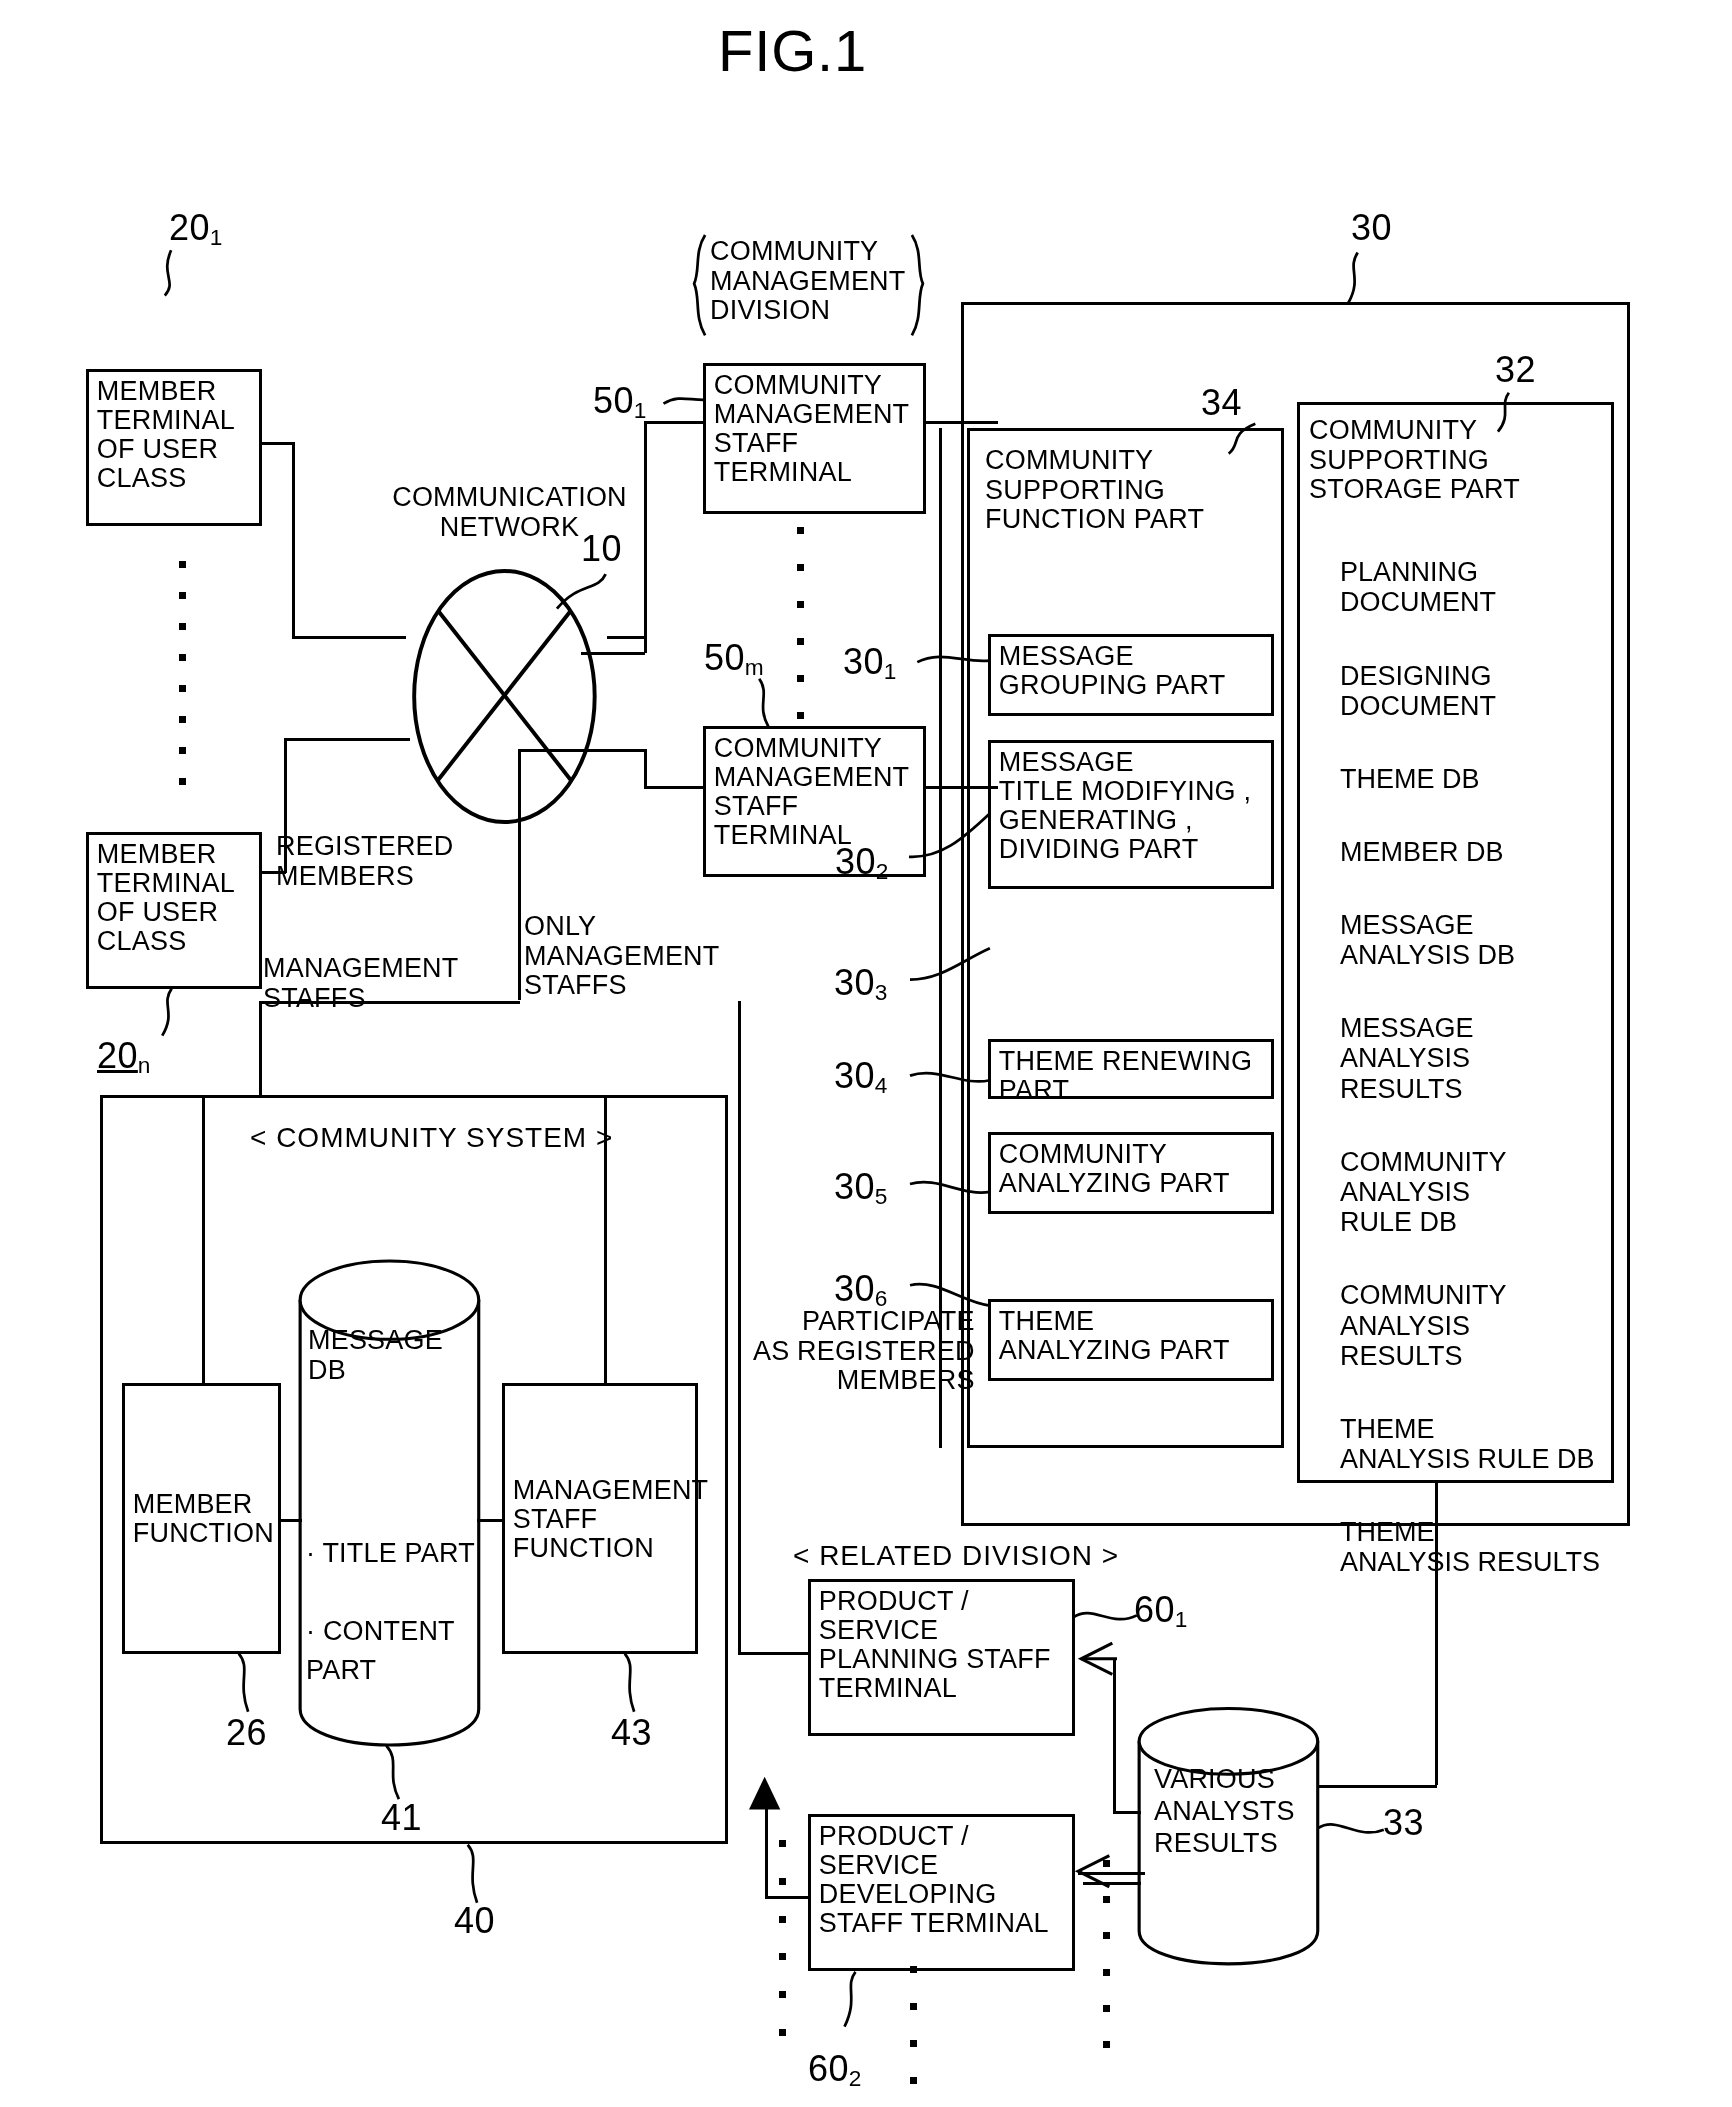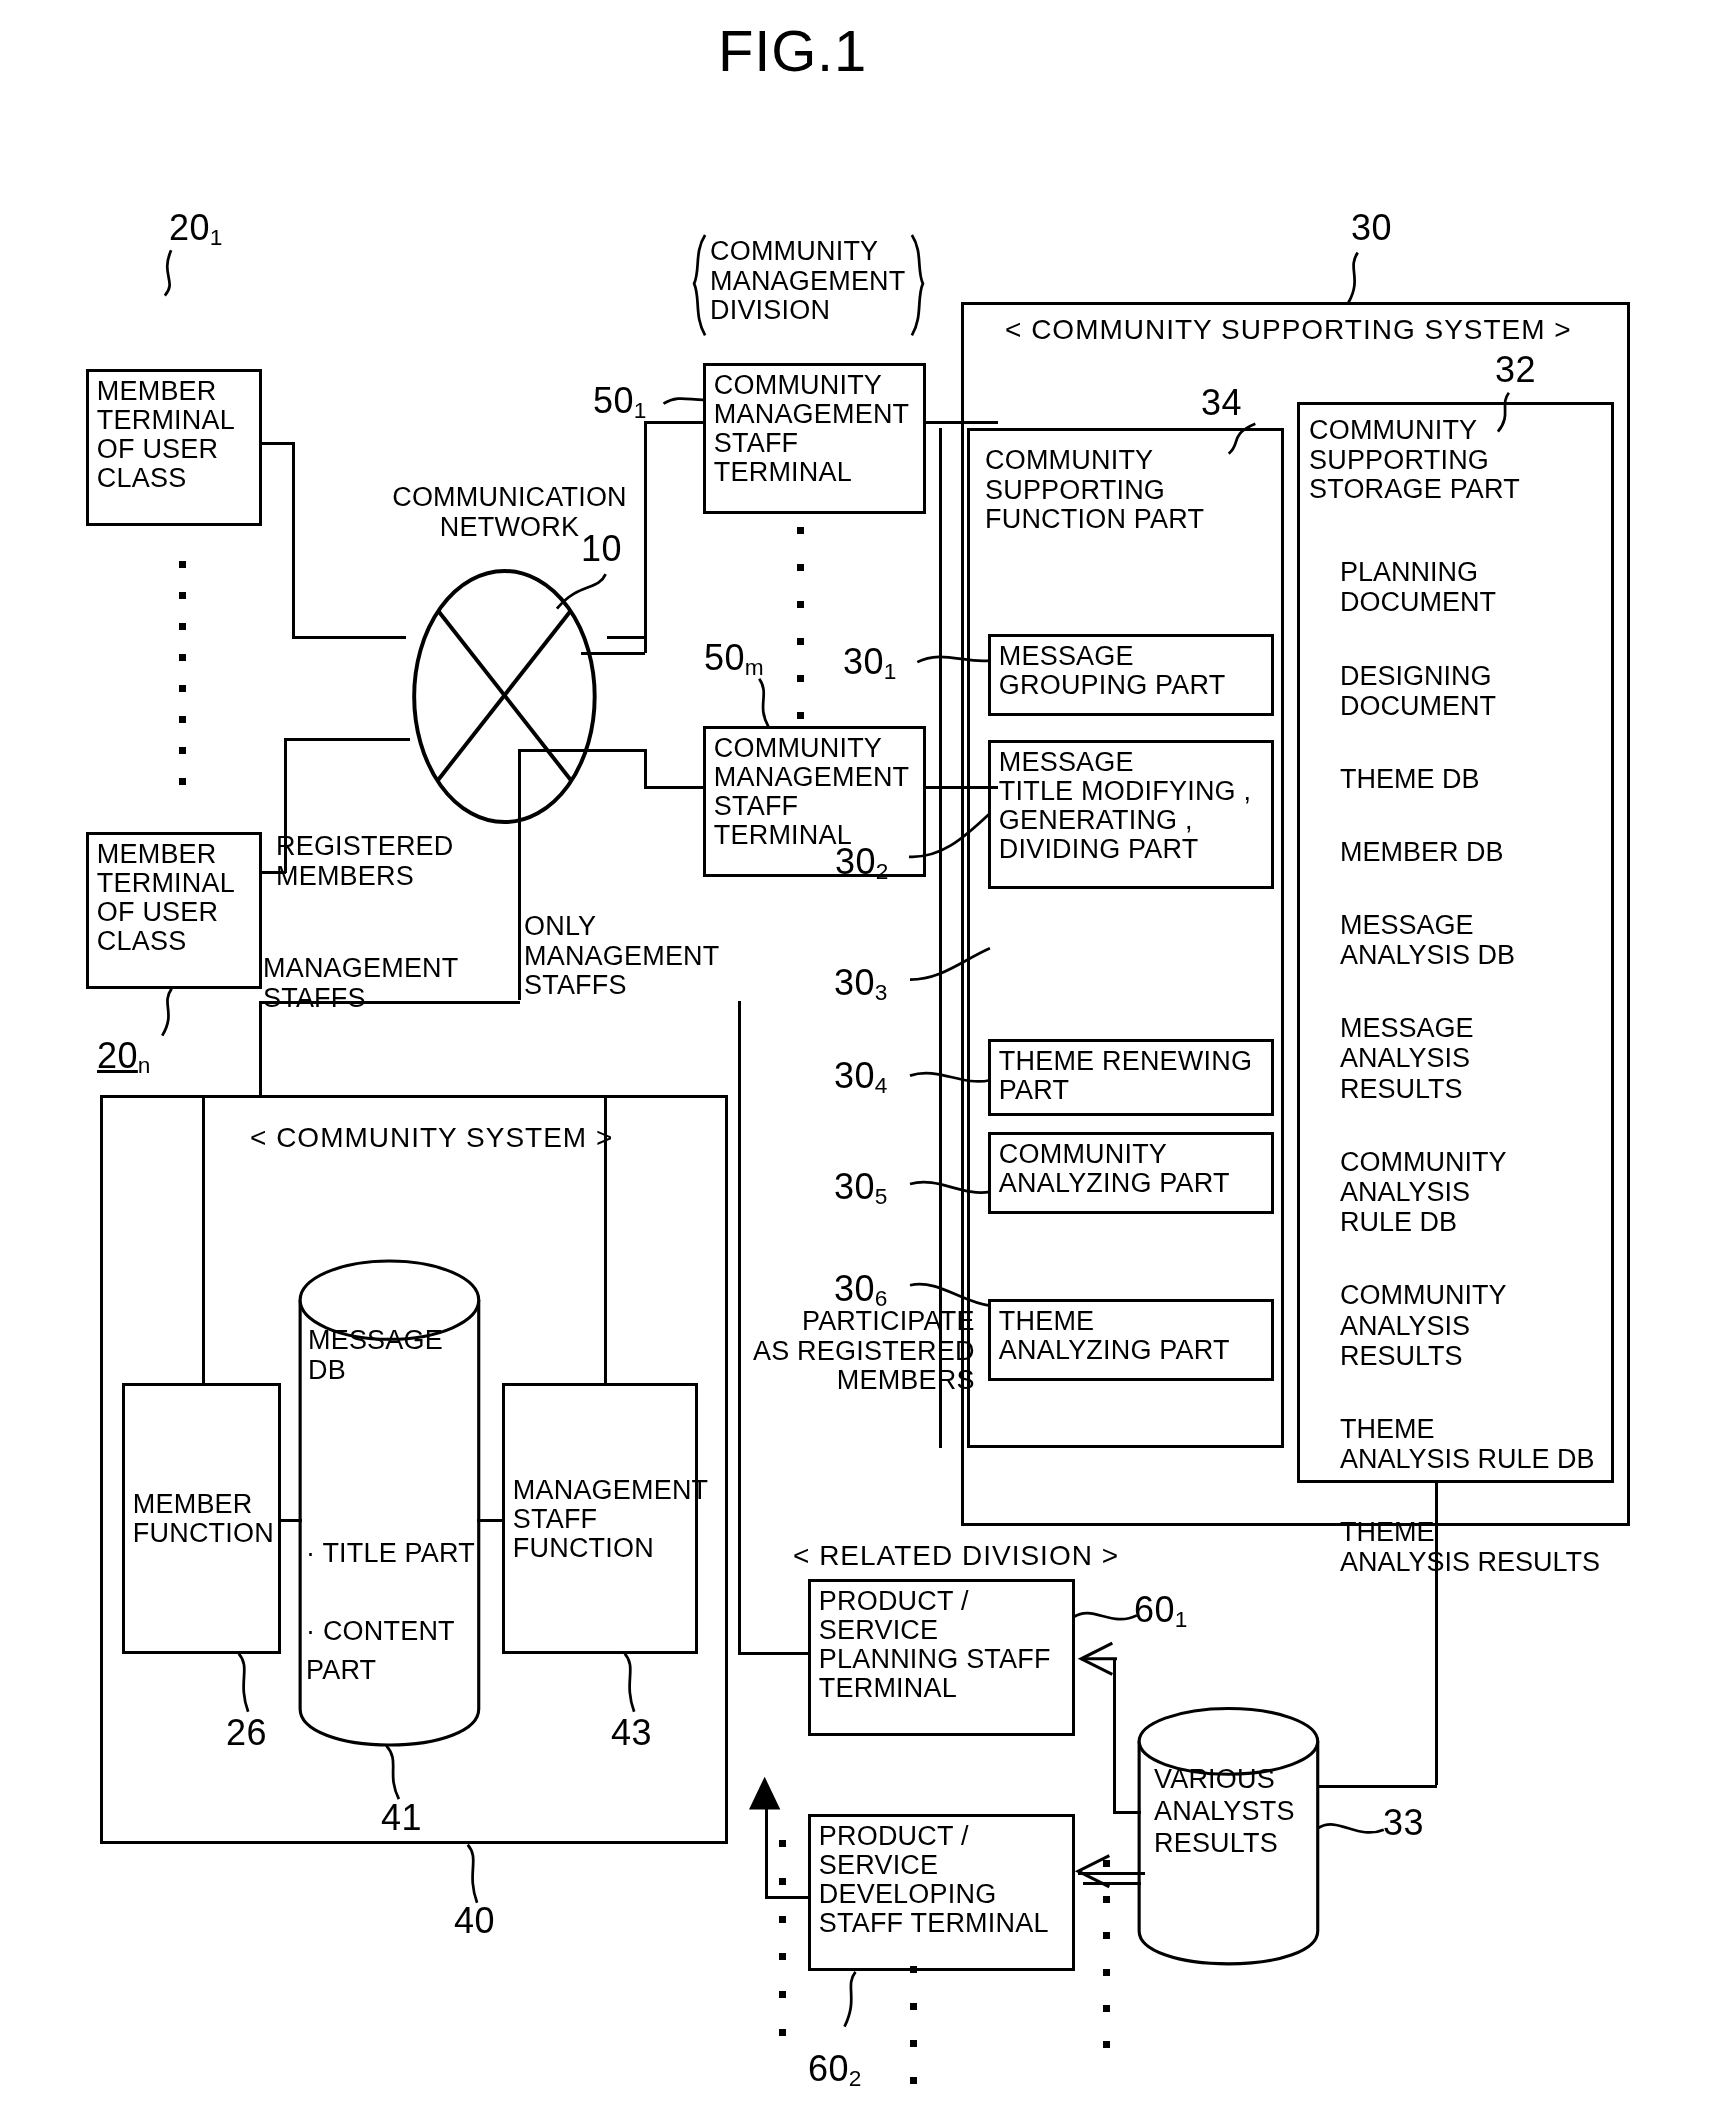--- a/index.html
+++ b/index.html
@@ -192,41 +192,40 @@
   <div class="hl" style="left:607px;top:749px;width:38px;"></div>
 
   <div class="ref" style="left:1351px;top:210px;">
     <span>30</span>
   </div>
   <svg style="left:1328px;top:251px;" width="47" height="55" viewBox="0 0 60 70">
     <path class="nofill3" d="M38,2 C24,22 44,34 26,66"></path>
   </svg>
 
   <div class="outer" style="left:961px;top:302px;width:669px;height:1224px;"></div>
-  <div class="hdr" style="left:1005px;top:314px;">&lt; COMMUNITY SUPPORTING SYSTEM &gt;</div>
 
   <div class="ref" style="left:1201px;top:385px;">
     <span>34</span>
   </div>
   <svg style="left:1224px;top:422px;" width="47" height="35" viewBox="0 0 60 44">
     <path class="nofill3" d="M6,40 C22,28 6,16 40,2"></path>
   </svg>
 
   <div class="outer" style="left:967px;top:428px;width:317px;height:1020px;border-width:3.1px;"></div>
   <div class="plain" style="left:985px;top:446px;">COMMUNITY
 SUPPORTING
 FUNCTION PART</div>
 
   <div class="box" style="left:988px;top:634px;width:286px;height:82px;">MESSAGE
 GROUPING PART</div>
   <div class="box" style="left:988px;top:740px;width:286px;height:149px;">MESSAGE
 TITLE MODIFYING ,
 GENERATING ,
 DIVIDING PART</div>
-  <div class="box" style="left:988px;top:1039px;width:286px;height:77px;">THEME RENEWING
+  <div class="box" style="left:988px;top:1039px;width:286px;height:60px;">THEME RENEWING
 PART</div>
   <div class="box" style="left:988px;top:1132px;width:286px;height:82px;">COMMUNITY
 ANALYZING PART</div>
   <div class="box" style="left:988px;top:1299px;width:286px;height:82px;">THEME
 ANALYZING PART</div>
 
   <div class="ref" style="left:843px;top:644px;">
     <span>30</span><sub>1</sub>
   </div>
   <svg style="left:917px;top:648px;" width="75" height="23.5" viewBox="0 0 95 30">

